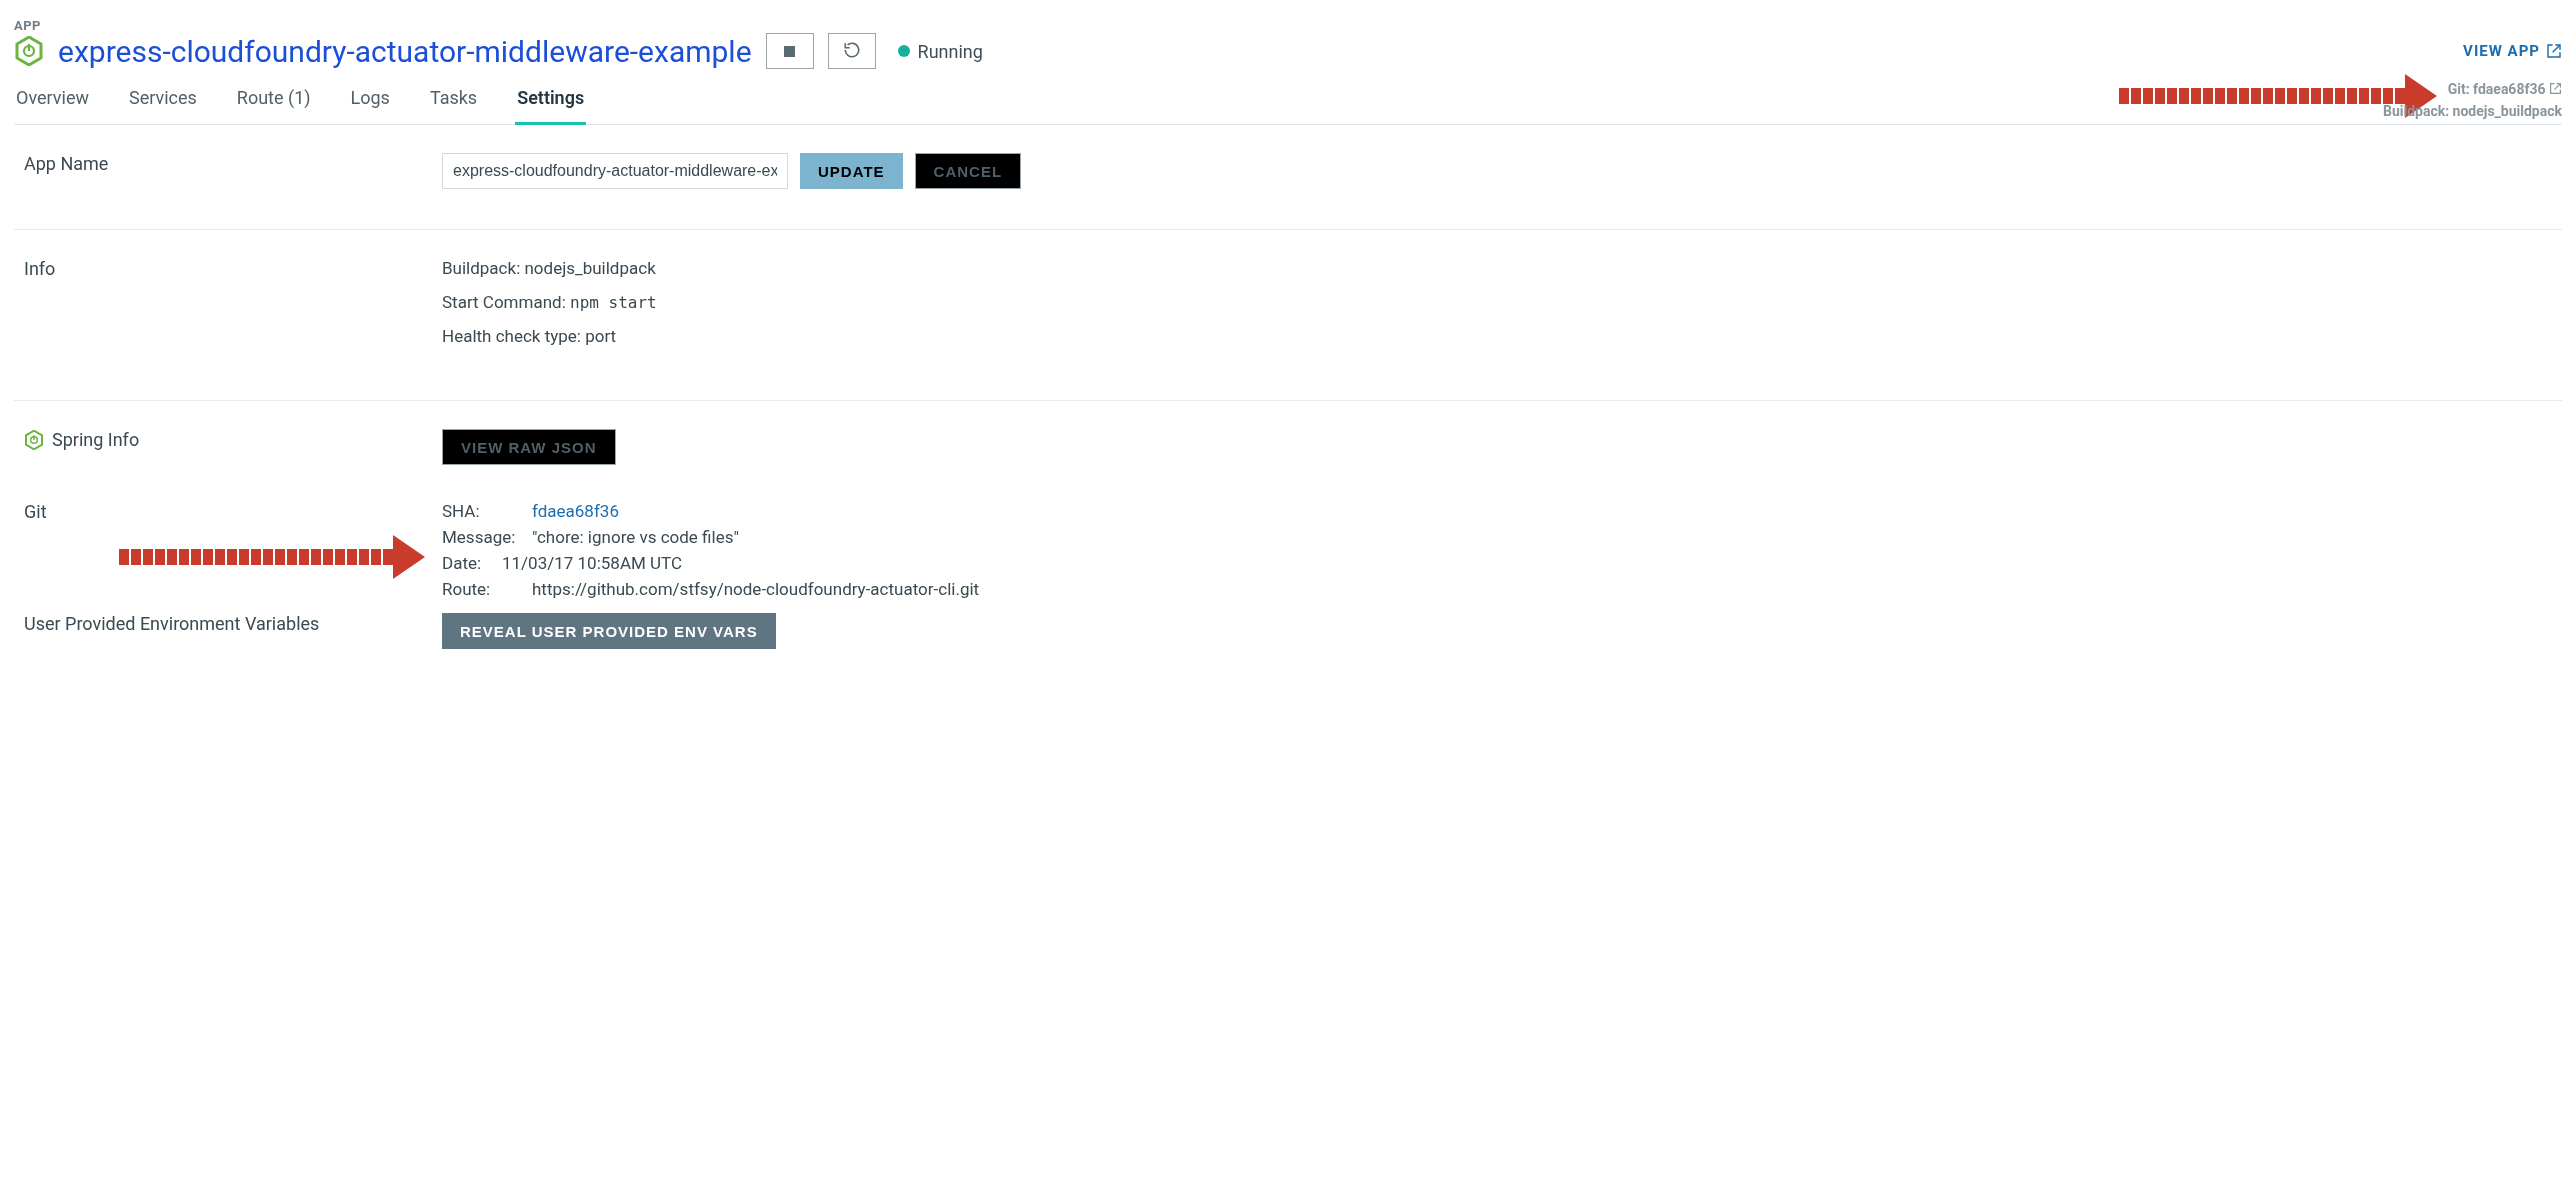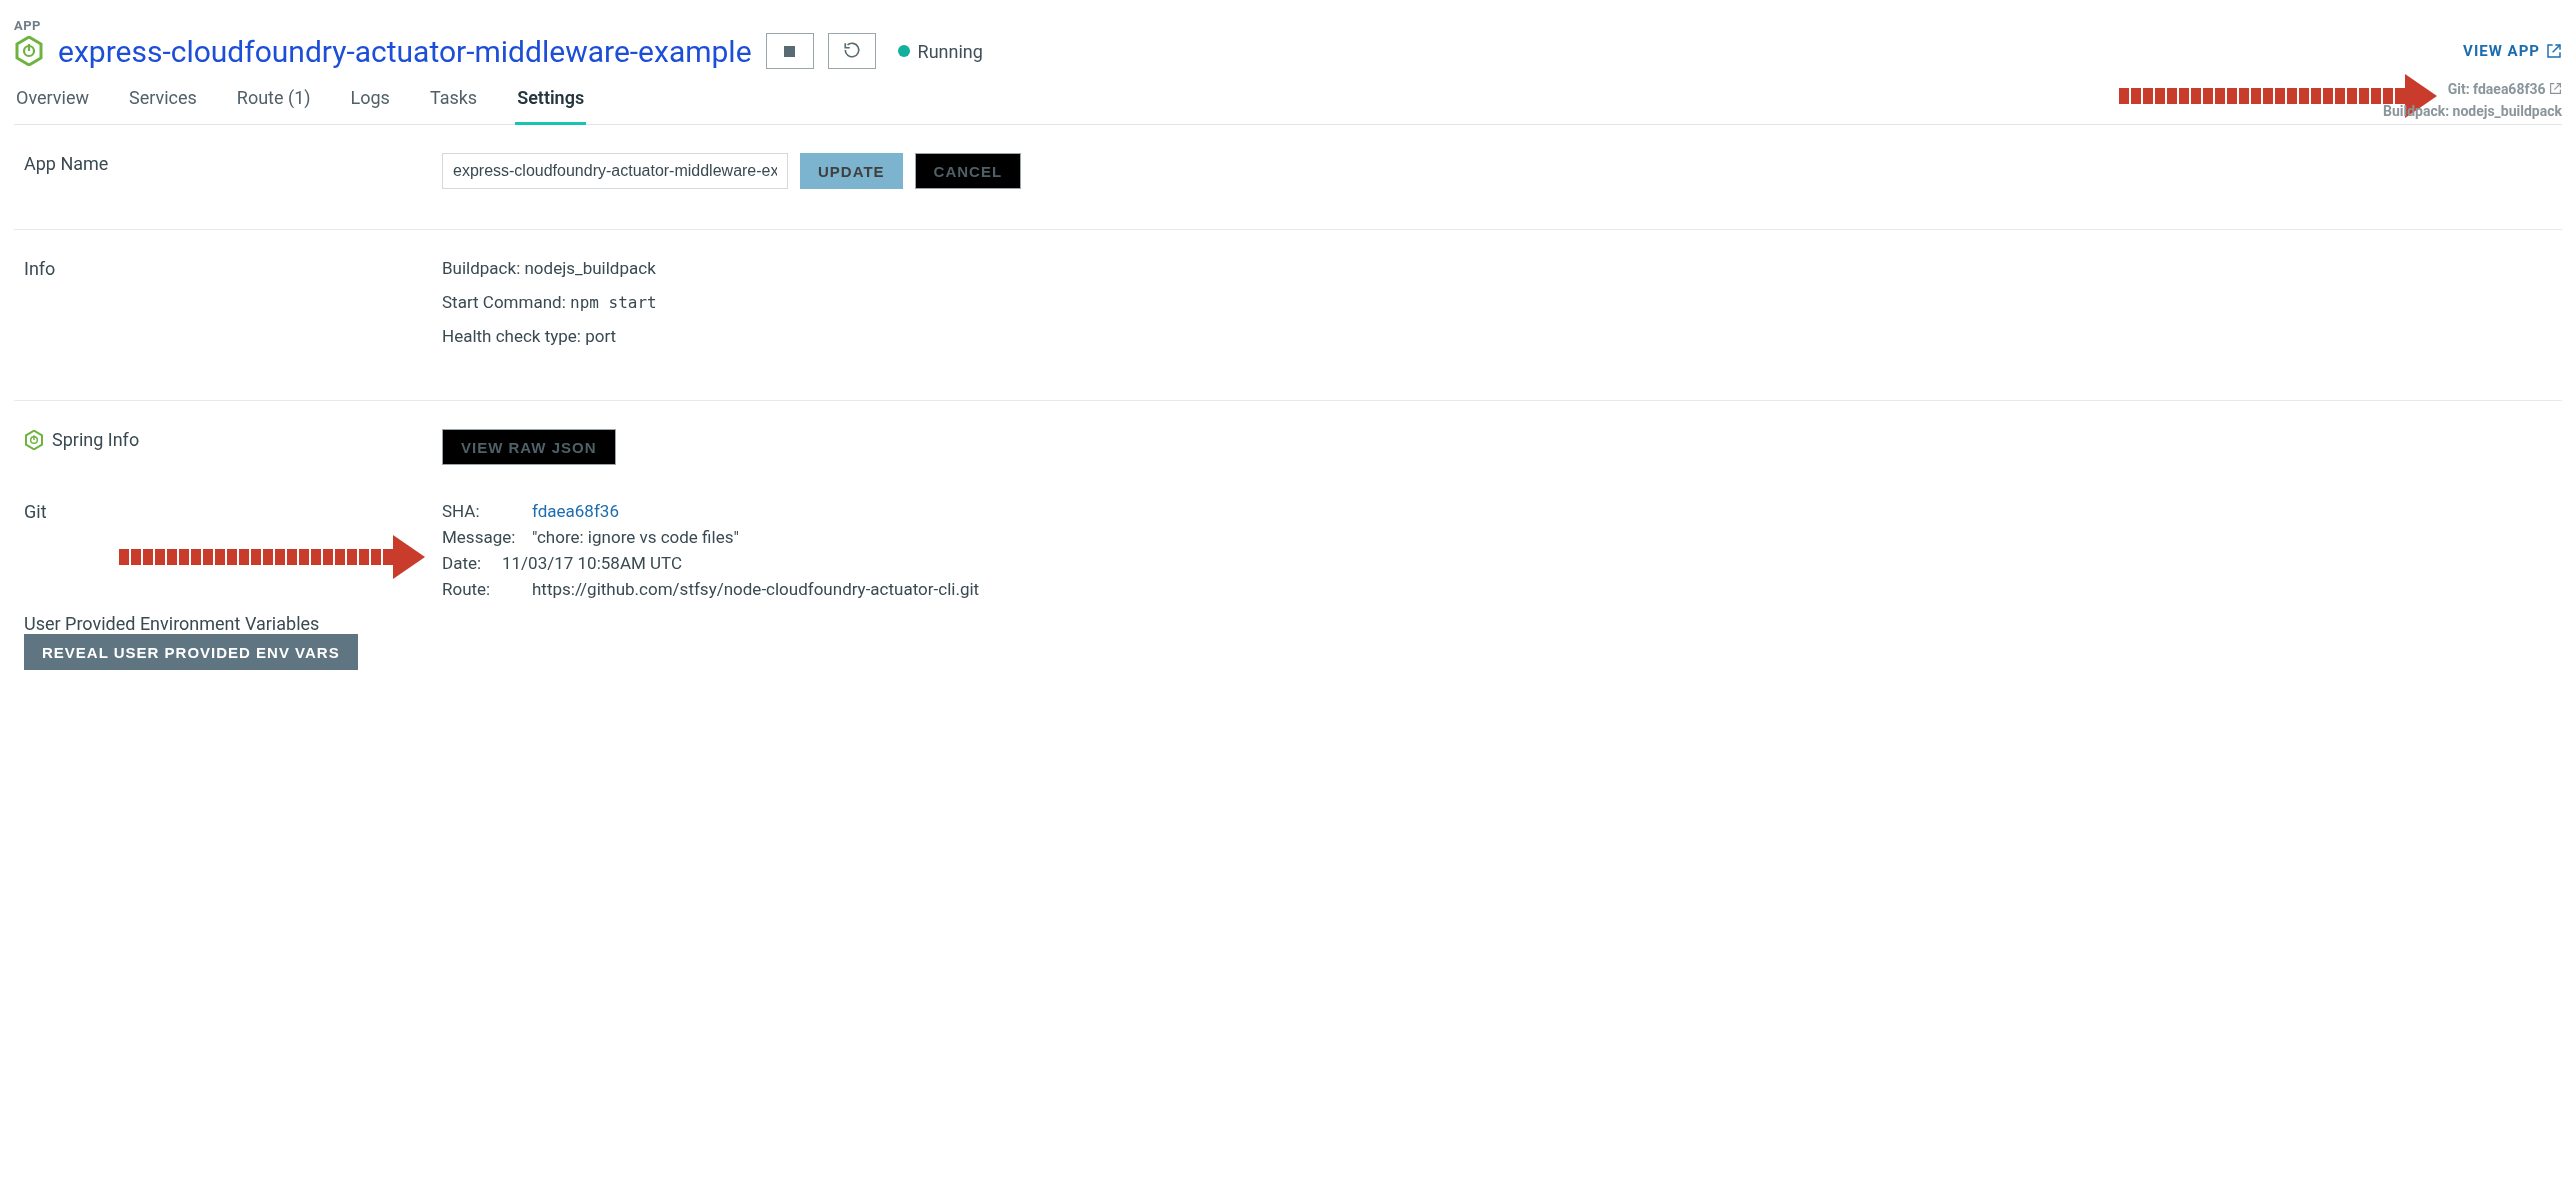--- a/index.html
+++ b/index.html
@@ -107,41 +107,41 @@
     }
     .btn {
       height: 36px;
       padding: 0 18px;
       border: none;
       font-size: 15px;
       font-weight: 600;
       letter-spacing: 1px;
       cursor: pointer;
     }
-    .btn-primary { background: #7cb3cf; color: #404040; }
+    .btn-primary { background: #7cb3cf; color: #000000; }
     .btn-outline { background: #000000; border: 1px solid #9aa6ac; color: #4f6068; }
     .btn-dark { background: #5f7581; color: #fff; }
     .info-line { margin-bottom: 14px; font-size: 17px; }
     .mono { font-family: "SFMono-Regular", Menlo, Consolas, monospace; font-size: 16px; }
     .section-label .with-icon { display: flex; align-items: center; gap: 8px; }
     .spring-mini svg { display: block; }
     .git-section { display: flex; padding: 26px 10px 8px 10px; }
     .git-section .section-label { width: 418px; position: relative; }
     .kv { display: flex; margin-bottom: 6px; font-size: 17px; }
     .kv .k { width: 90px; color: #3a4a52; }
     .kv .v { color: #3a4a52; }
     .kv .v.link { color: #1c6daf; cursor: pointer; }
     .annot-arrow-2 {
       position: absolute;
       left: 95px;
       top: 34px;
       display: flex; align-items: center;
     }
     .env-row .section-label { width: 418px; font-size: 18px; }
-    .env-row { display: flex; padding: 0 10px 20px 10px; align-items: flex-start; flex-direction: column; }
+    .env-row { display: flex; padding: 0 10px 20px 10px; align-items: flex-start; }
     .ext-icon { width: 16px; height: 16px; }
   </style>
 </head>
 <body>
 
 <div class="eyebrow">APP</div>
 
 <div class="header-row">
   <span class="power-icon">
     <svg width="30" height="30" viewBox="0 0 30 30">

